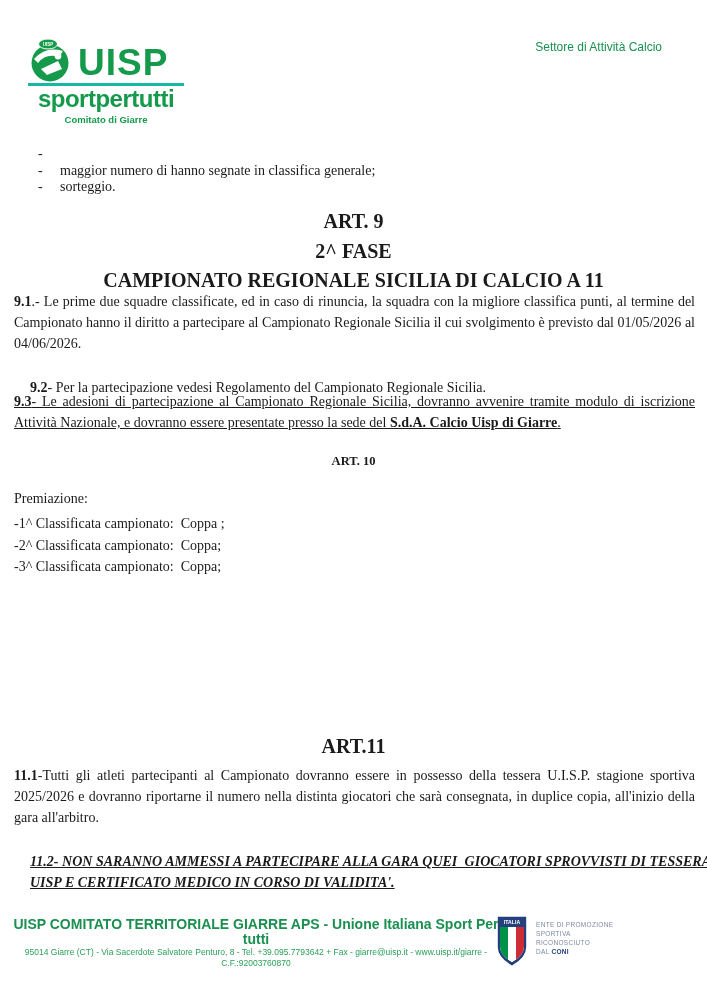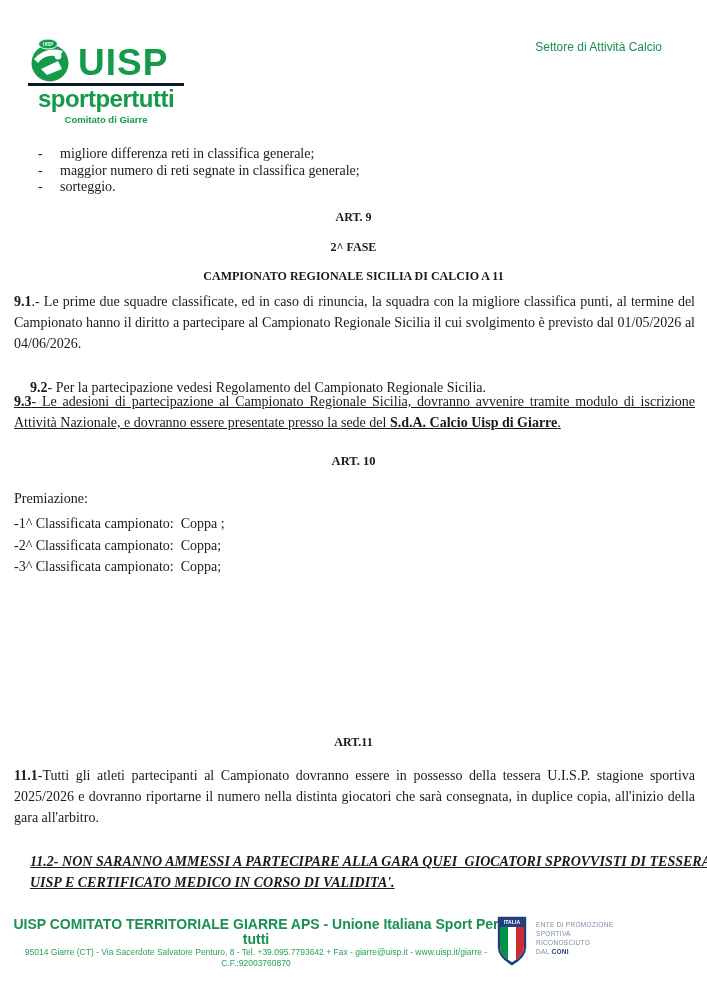--- a/index.html
+++ b/index.html
@@ -3,37 +3,37 @@
 <meta charset="utf-8">
 <style>
   html,body{margin:0;padding:0;background:#e8e8e8;}
   .page{
     position:relative;width:707px;height:1000px;margin:0 auto;
     background:#ffffff;overflow:hidden;
     font-family:"Liberation Serif", serif;color:#1a1a1a;
   }
   
   .logo-block{position:absolute;left:28px;top:38px;width:156px;}
-  .logo-row{display:flex;align-items:flex-end;border-bottom:3px solid #0f172a;padding-bottom:1px;}
+  .logo-row{display:flex;align-items:flex-end;border-bottom:3px solid #14b8a6;padding-bottom:1px;}
   .logo-uisp{font-family:"Liberation Sans",sans-serif;font-weight:bold;color:#149a4a;
     font-size:37px;line-height:38px;letter-spacing:1px;margin-left:2px;}
   .logo-tagline{font-family:"Liberation Sans",sans-serif;font-weight:600;color:#149a4a;
     font-size:24px;line-height:26px;letter-spacing:-0.5px;text-align:center;}
   .logo-sub{font-family:"Liberation Sans",sans-serif;color:#149a4a;font-size:9.5px;
     text-align:center;margin-top:2px;font-weight:bold;}
   .org-block{position:absolute;right:45px;top:40px;text-align:right;
     font-family:"Liberation Sans",sans-serif;color:#1a9050;}
   .org-title{font-weight:bold;font-size:13.5px;line-height:17px;}
   .org-subtitle{font-size:12px;line-height:15px;}
   
   .content{position:absolute;left:14px;width:681px;font-size:14px;}
   .bullets{top:146px;}
   .bullet-row{display:flex;line-height:16.5px;}
   .bullet-dash{width:22px;padding-left:24px;flex:none;}
-  .h-center{left:0;width:707px;text-align:center;font-weight:bold;font-size:12px;}
+  .h-center{left:0;width:707px;text-align:center;font-weight:bold;font-size:20px;}
   .h-art9{top:210px;}
   .h-fase{top:240px;text-align:center;}
   .h-camp{top:269px;}
   .h-art10{top:454px;font-size:12.5px;}
   .h-art11{top:735px;}
   .para{line-height:21px;text-align:justify;}
   .p91{top:291px;}
   .p92{top:361px;text-align:left;}
   .p93{top:391px;}
   .prem{top:488px;line-height:21.8px;}
@@ -72,25 +72,24 @@
     <div class="logo-sub">Comitato di Giarre</div>
   </div>
 
   <div class="org-block">
     <div class="org-subtitle">Settore di Attività Calcio</div>
   </div>
 
   <div class="content bullets" style="position:absolute;">
     <div class="bullet-row">
       <span class="bullet-dash">-</span>
-      <span>migliore differenza reti in classifica generale;</span>
     </div>
     <div class="bullet-row">
       <span class="bullet-dash">-</span>
-      <span>maggior numero di reti segnate in classifica generale;</span>
+      <span>maggior numero di hanno segnate in classifica generale;</span>
     </div>
     <div class="bullet-row">
       <span class="bullet-dash">-</span>
       <span>sorteggio.</span>
     </div>
   </div>
 
   <div class="content h-center h-art9" style="position:absolute;">ART. 9</div>
   <div class="content h-center h-fase" style="position:absolute;">2^ FASE</div>
   <div class="content h-center h-camp" style="position:absolute;">CAMPIONATO REGIONALE SICILIA DI CALCIO A 11</div>

